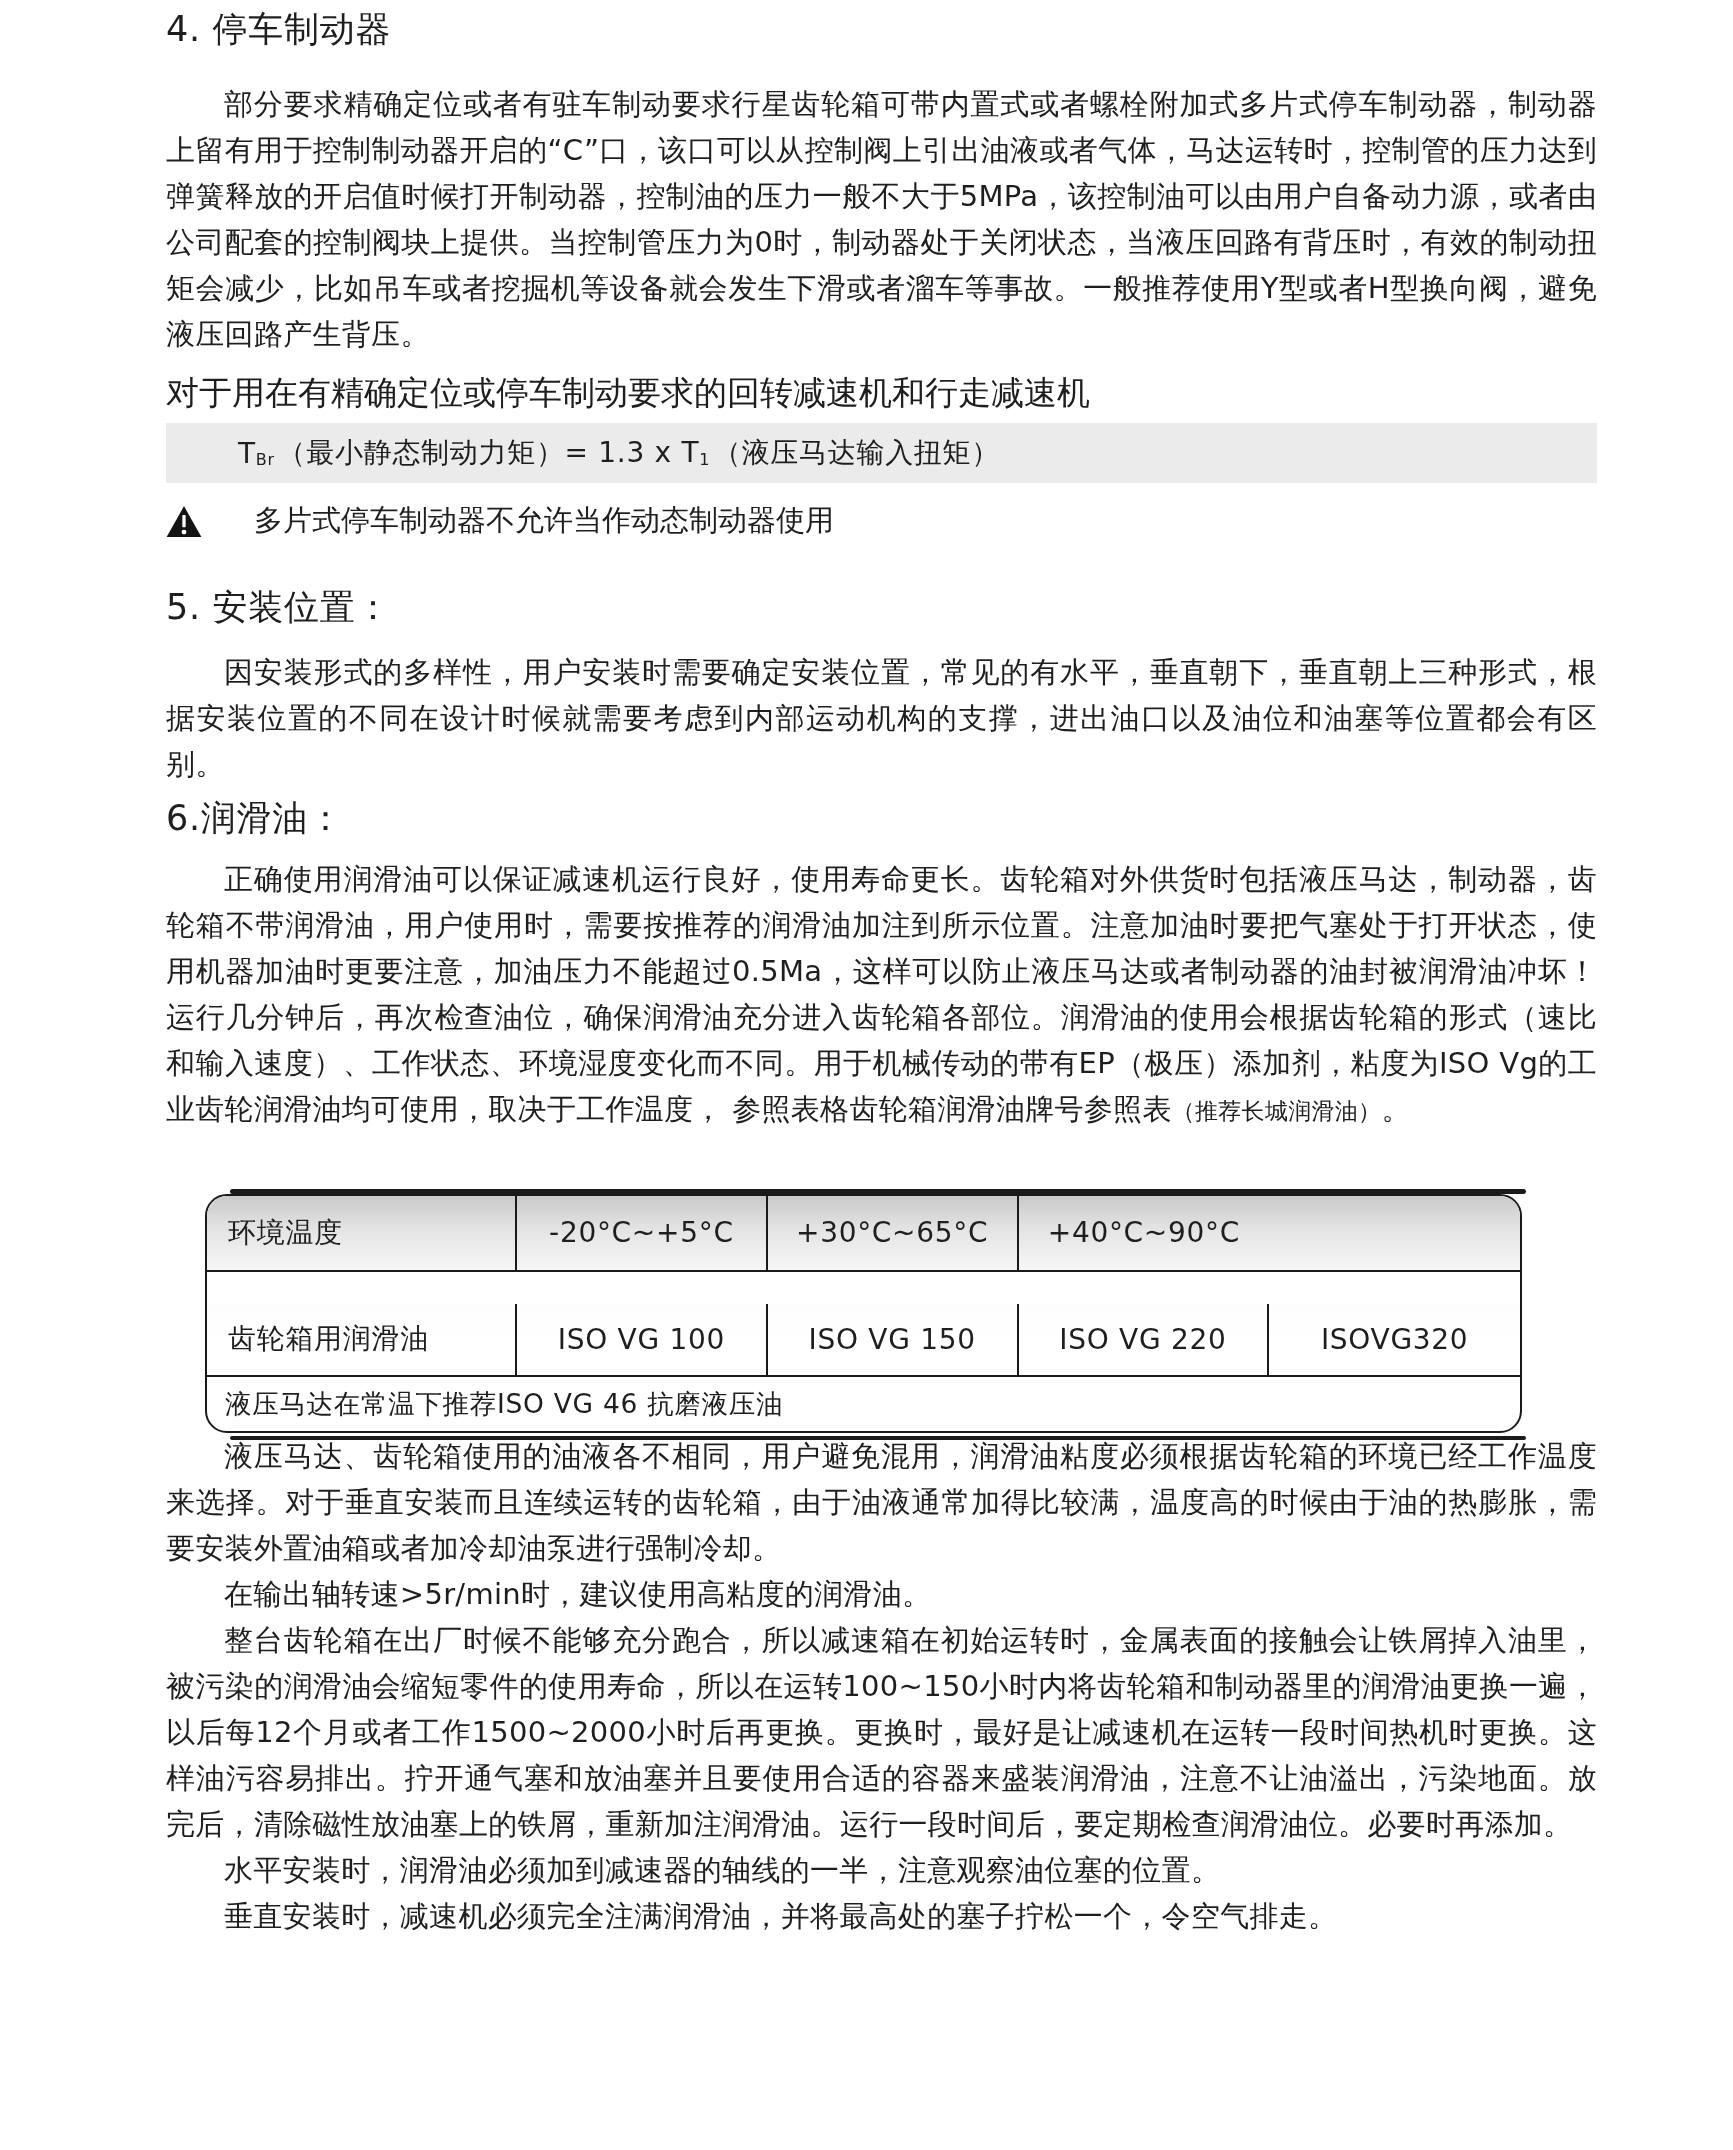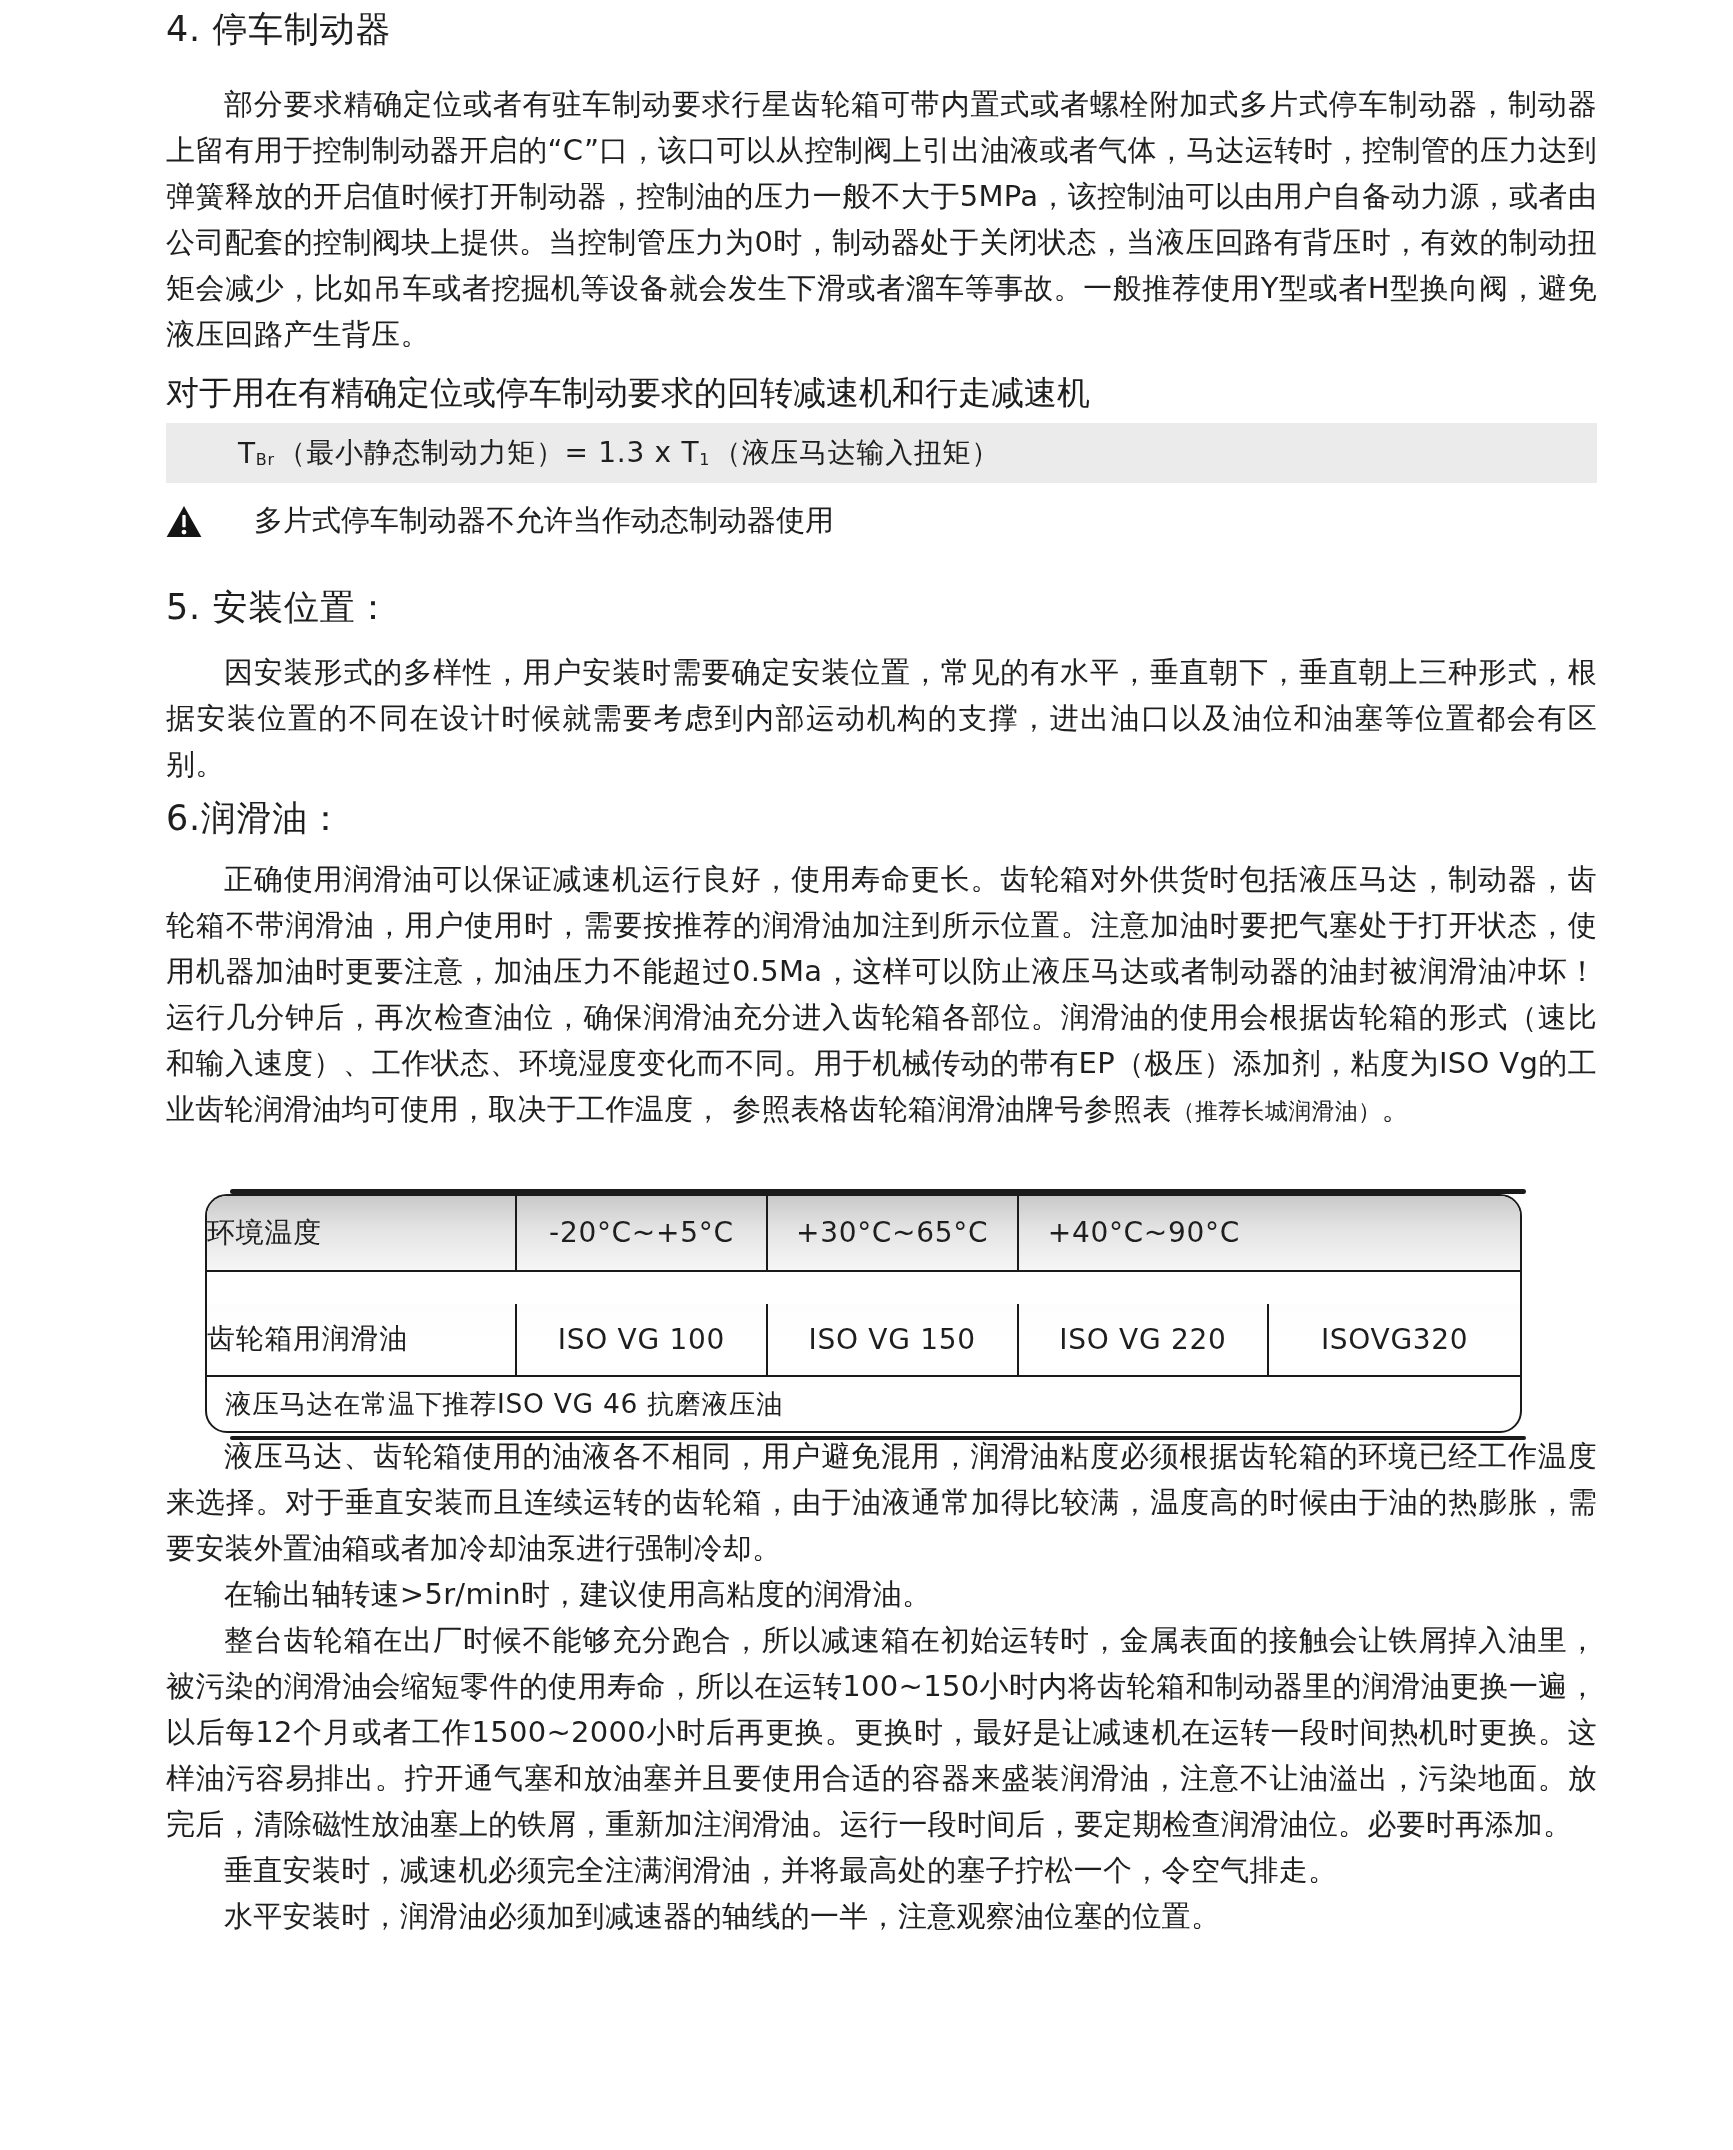--- a/index.html
+++ b/index.html
@@ -104,21 +104,21 @@
   .tr.foot { height: 54px; }
   .td {
     display: flex;
     align-items: center;
     justify-content: center;
     font-size: 28px;
     letter-spacing: 0.7px;
   }
   .tr.head .td, .tr.row2 .td { border-right: 2.1px solid #1a1a1a; }
   .tr.head .td:last-child, .tr.row2 .td:last-child { border-right: none; }
-  .td.first { justify-content: flex-start; }
+  .td.first { justify-content: flex-start; padding-left: 21px; }
   .tr.foot .td { justify-content: flex-start; padding-left: 18px; font-size: 26.5px; }
   
   .after-table { margin-top: 89px; }
   .tight-top { margin-top: 5.6px; }
 </style>
 </head>
 <body>
 
 <div class="page">
 
@@ -174,17 +174,17 @@
       </div>
       <div class="tr foot" style="grid-template-columns: 1fr;">
         <div class="td">液压马达在常温下推荐ISO VG 46 抗磨液压油</div>
       </div>
     </div>
   </div>
 
   <p class="body indent after-table">液压马达、齿轮箱使用的油液各不相同，用户避免混用，润滑油粘度必须根据齿轮箱的环境已经工作温度来选择。对于垂直安装而且连续运转的齿轮箱，由于油液通常加得比较满，温度高的时候由于油的热膨胀，需要安装外置油箱或者加冷却油泵进行强制冷却。</p>
   <p class="body indent tight-top">在输出轴转速&gt;5r/min时，建议使用高粘度的润滑油。</p>
   <p class="body indent">整台齿轮箱在出厂时候不能够充分跑合，所以减速箱在初始运转时，金属表面的接触会让铁屑掉入油里，被污染的润滑油会缩短零件的使用寿命，所以在运转100~150小时内将齿轮箱和制动器里的润滑油更换一遍，以后每12个月或者工作1500~2000小时后再更换。更换时，最好是让减速机在运转一段时间热机时更换。这样油污容易排出。拧开通气塞和放油塞并且要使用合适的容器来盛装润滑油，注意不让油溢出，污染地面。放完后，清除磁性放油塞上的铁屑，重新加注润滑油。运行一段时间后，要定期检查润滑油位。必要时再添加。</p>
+  <p class="body indent">水平安装时，润滑油必须加到减速器的轴线的一半，注意观察油位塞的位置。</p>
   <p class="body indent">垂直安装时，减速机必须完全注满润滑油，并将最高处的塞子拧松一个，令空气排走。</p>
-  <p class="body indent">水平安装时，润滑油必须加到减速器的轴线的一半，注意观察油位塞的位置。</p>
 
 </div>
 
 
 </body></html>

